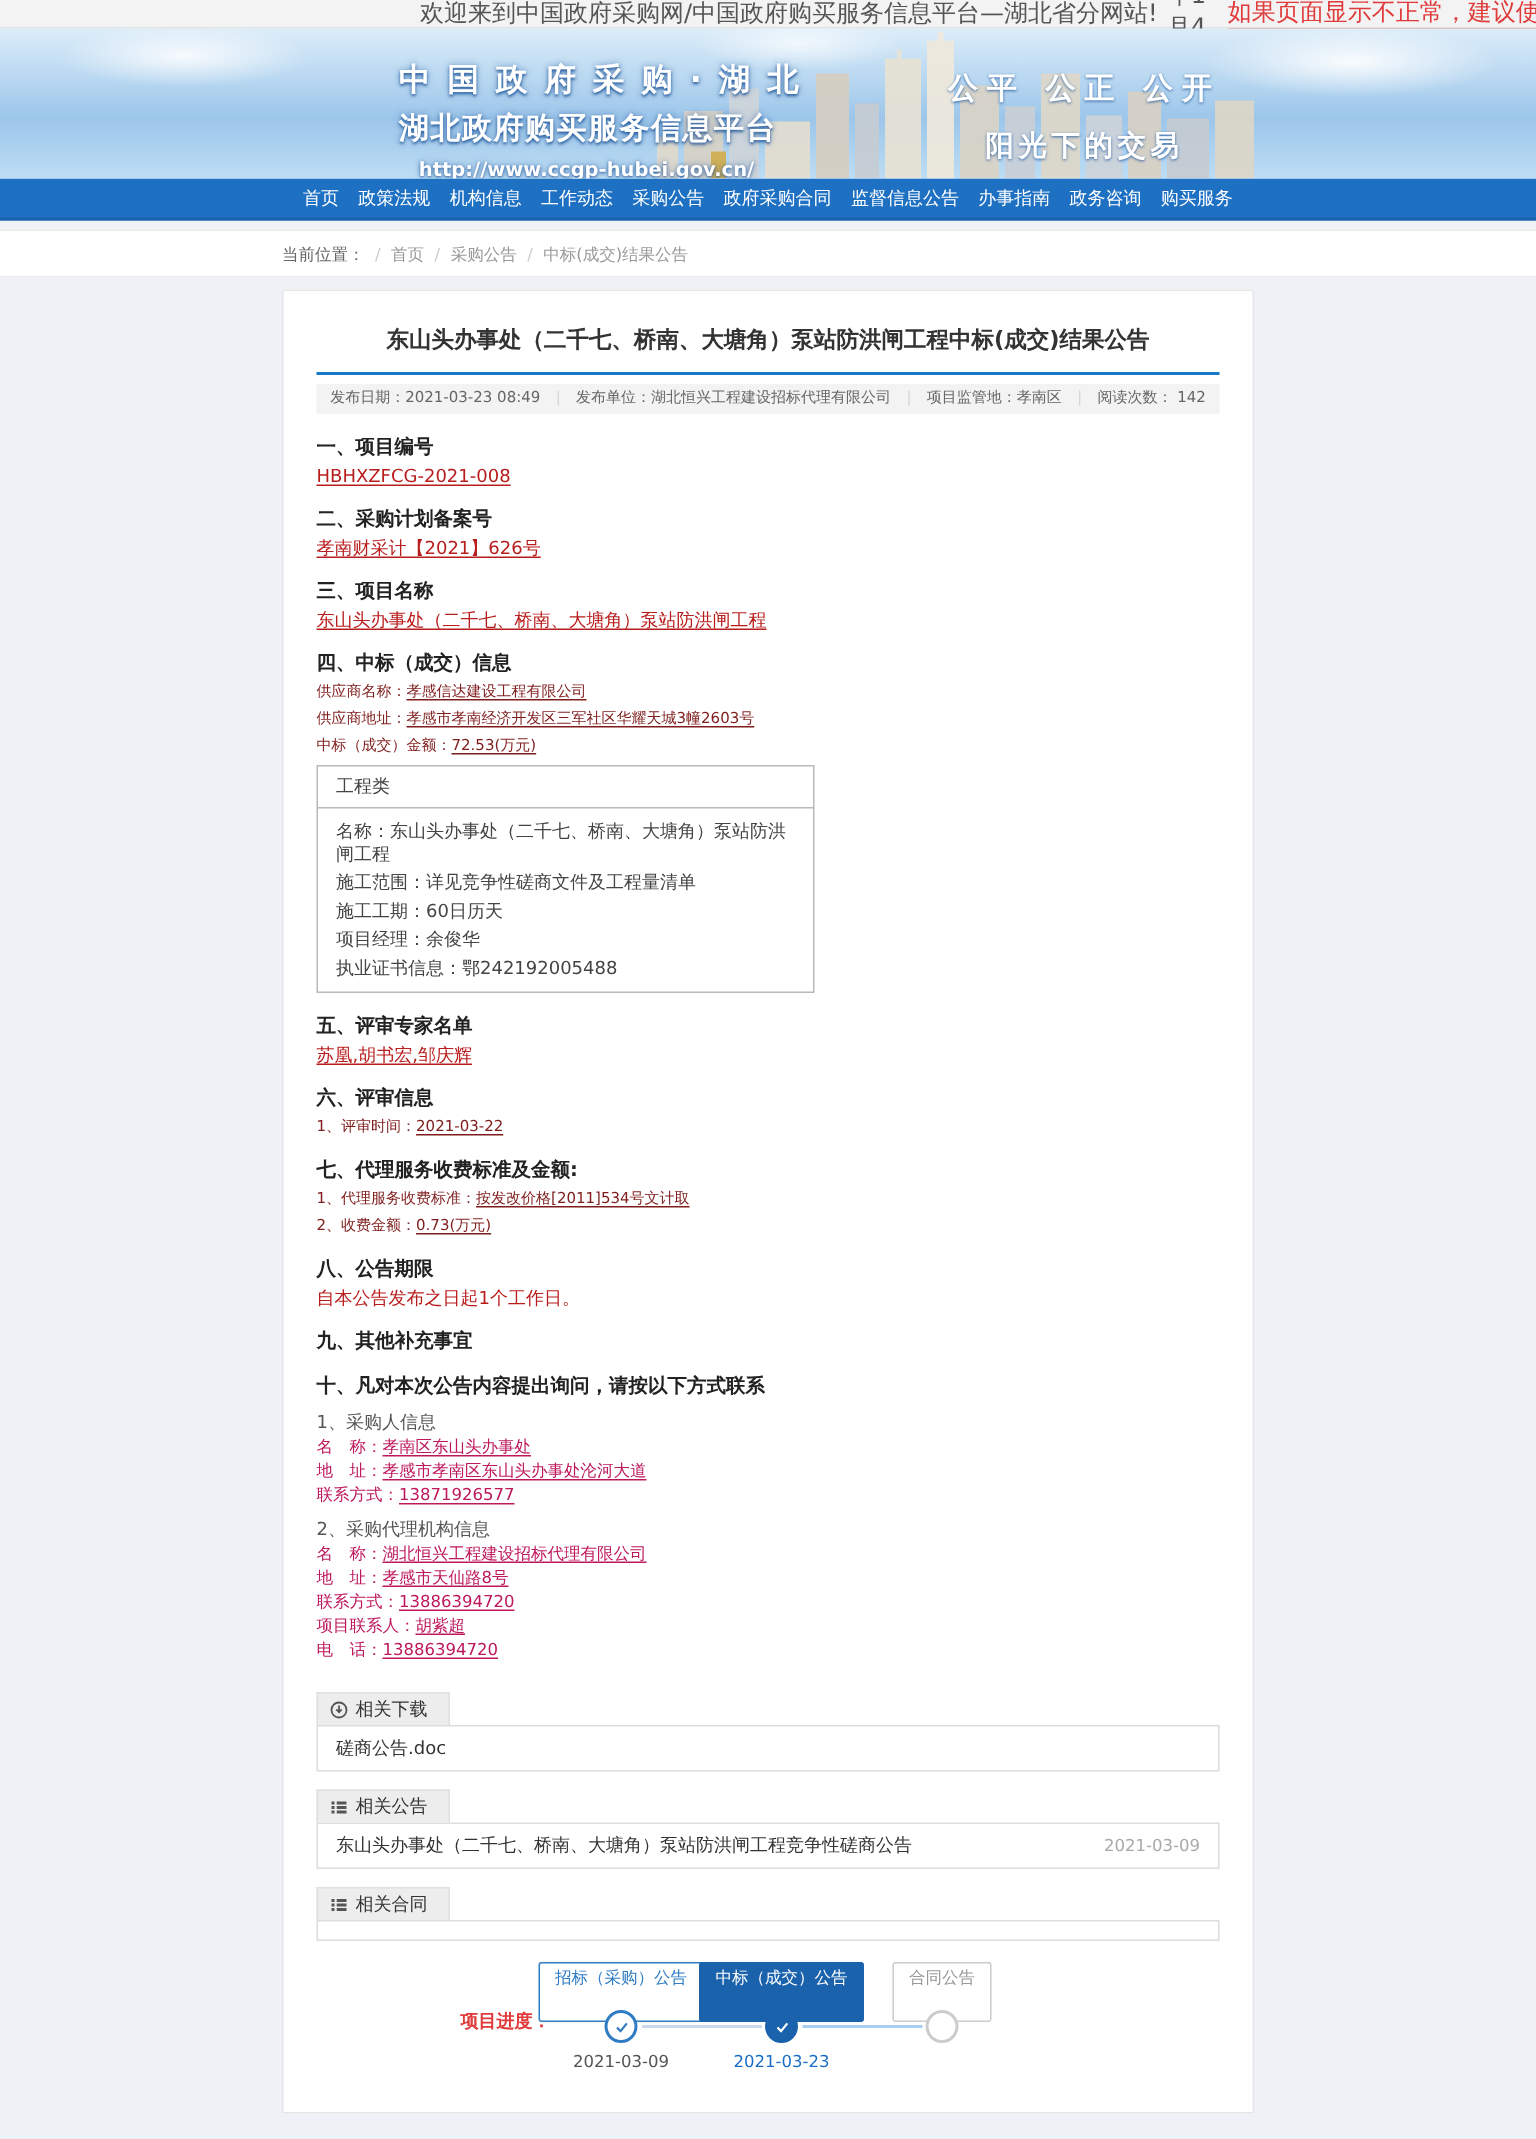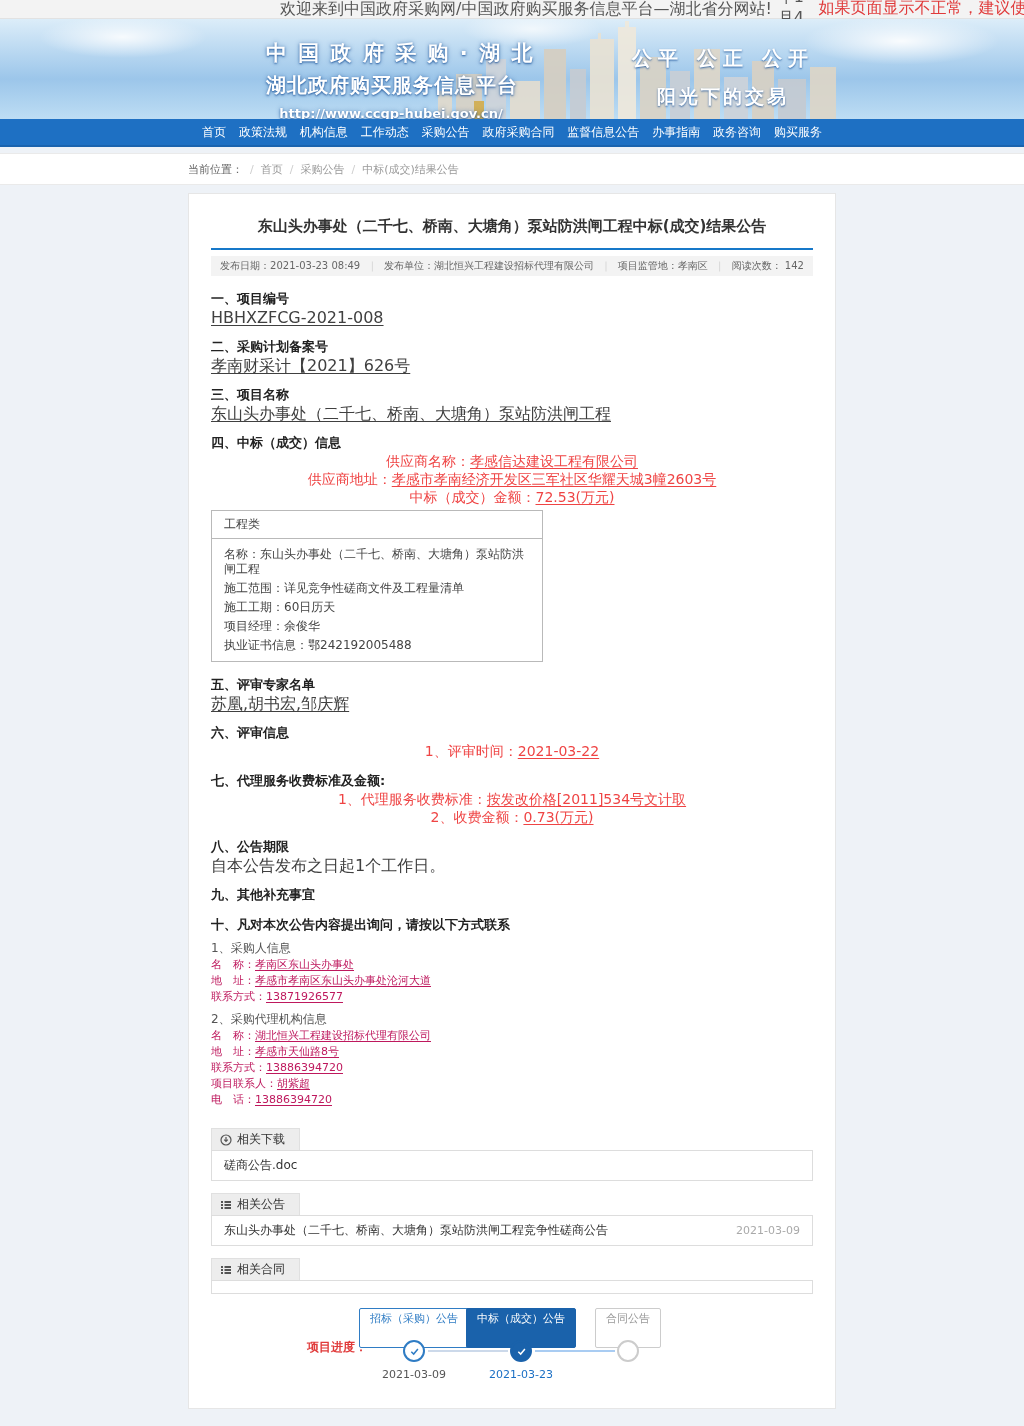--- a/index.html
+++ b/index.html
@@ -56,23 +56,23 @@
 
   
   .card { width:648px; margin:8px auto 24px; background:#fff; border:1px solid #e6e6e6; padding:12px 22px 16px; }
   .a-title { text-align:center; font-size:15px; font-weight:bold; color:#333; padding:10px 6px 12px; line-height:20px; }
   .a-divider { height:2px; background:#1778c9; }
   .a-meta { margin-top:6px; background:#f3f3f3; height:20px; line-height:20px; text-align:center; font-size:10px; color:#666; white-space:nowrap; }
   .meta-sep { color:#ccc; margin:0 7px; }
 
   .sec { margin-top:15px; }
   .sec-h { font-size:13px; font-weight:bold; color:#222; line-height:15px; }
-  .sec-v { margin-top:5px; font-size:16px; color:#404040; line-height:13px; }
+  .sec-v { margin-top:5px; font-size:12px; color:#b91c1c; line-height:13px; }
   .ul { text-decoration:underline; text-underline-offset:2px; }
-  .ln { margin-top:5px; font-size:14px; color:#ef4444; line-height:13px;text-align:center; }
+  .ln { margin-top:5px; font-size:10px; color:#7f1d1d; line-height:13px; }
   .ln .lbl { text-decoration:none; }
 
   .wtable { width:332px; border:1px solid #b9b9b9; margin-top:6px; }
   .wtable-h { padding:5px 12px; border-bottom:1px solid #b9b9b9; font-size:12px; color:#444; }
   .wtable-b { padding:6px 12px 6px; }
   .wtable-b div { font-size:12px; color:#444; line-height:15px; padding:2px 0; }
 
   .grp-t { margin-top:10px; font-size:12px; color:#555; line-height:13px; }
   .ln10 { margin-top:3px; font-size:11px; color:#be185d; line-height:13px; }
 

